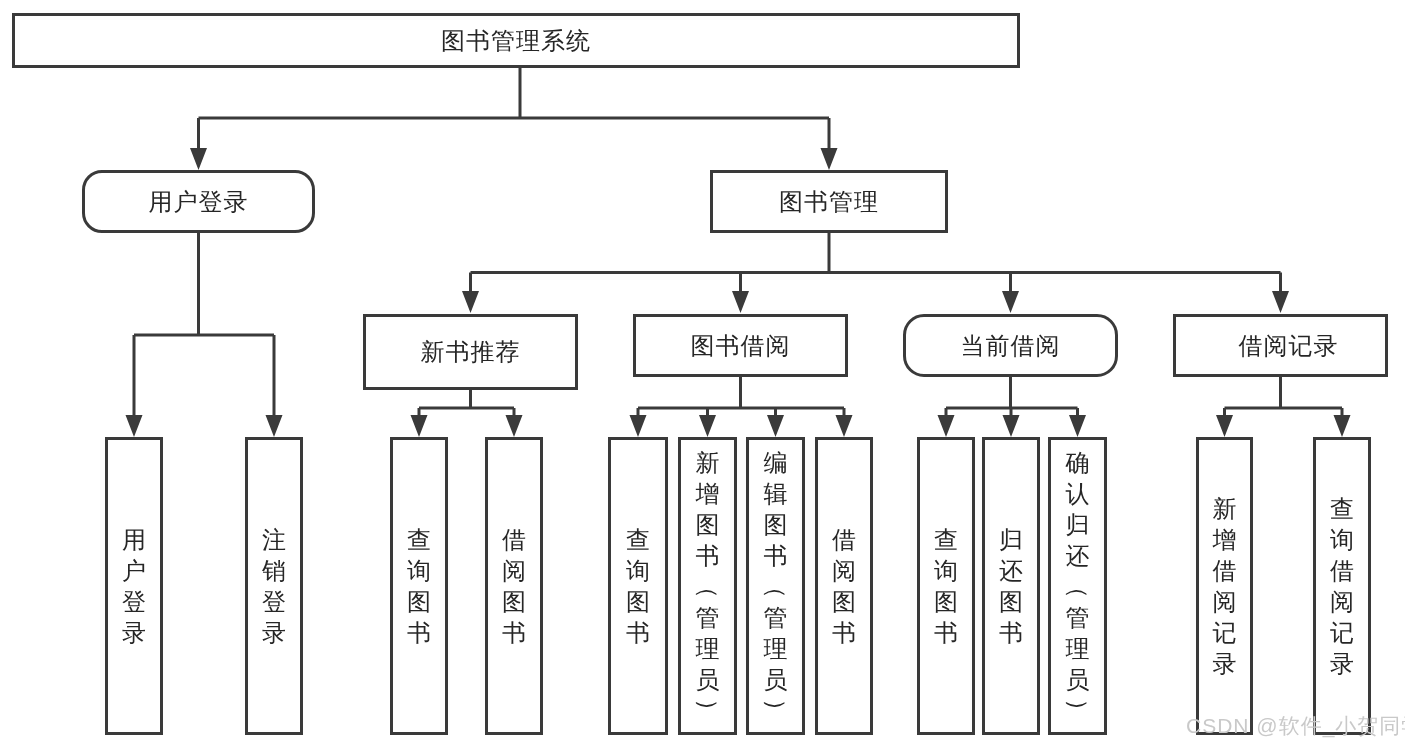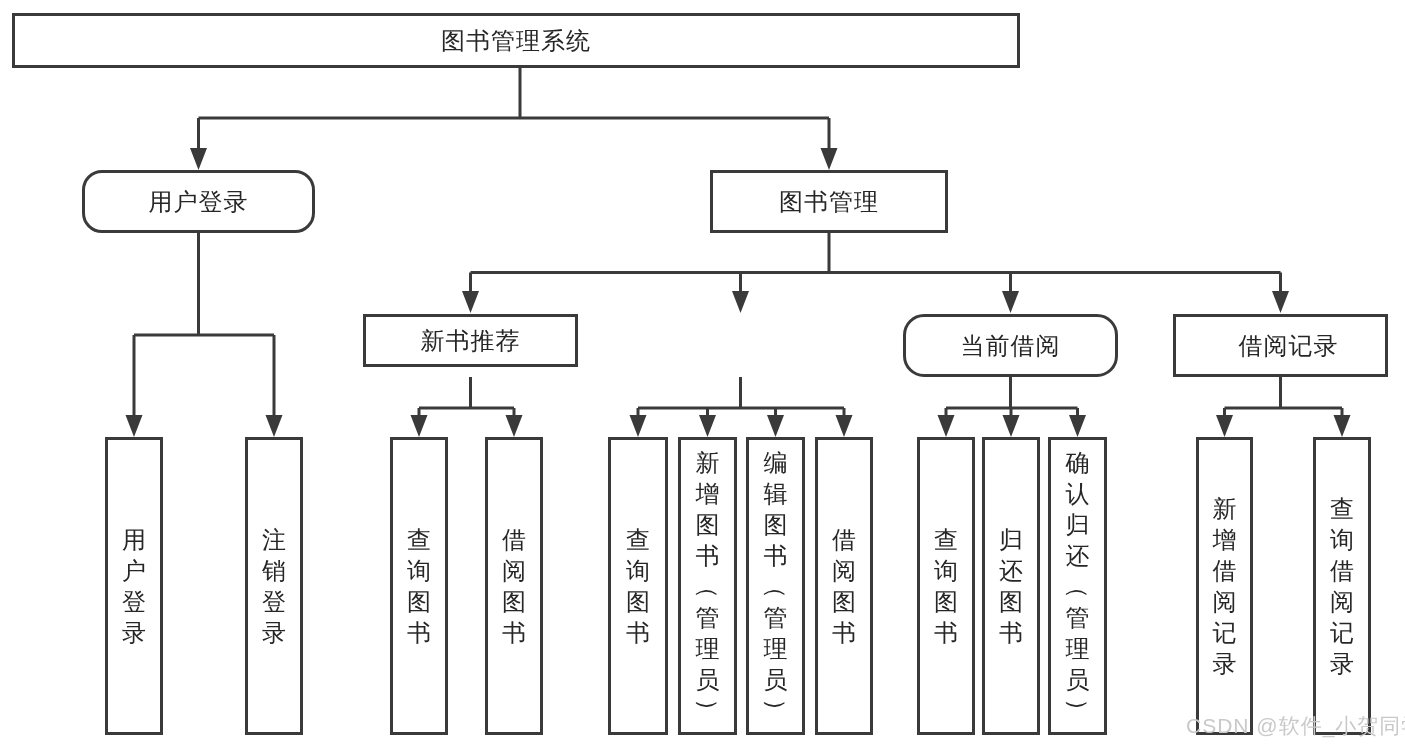--- a/index.html
+++ b/index.html
@@ -63,22 +63,25 @@
     <span>图书管理系统</span>
   </div>
 
   <div class="box h" style="left:82px;top:170px;width:233px;height:63px;border-radius:20px;">
     <span>用户登录</span>
   </div>
   <div class="box h" style="left:710px;top:170px;width:238px;height:63px;">
     <span>图书管理</span>
   </div>
 
-  <div class="box h" style="left:363px;top:314px;width:215px;height:53px;">
+  <div class="box h" style="left:363px;top:314px;width:215px;height:76px;">
     <span>新书推荐</span>
+  </div>
+  <div class="box h" style="left:633px;top:314px;width:215px;height:63px;">
+    <span>图书借阅</span>
   </div>
   <div class="box h" style="left:903px;top:314px;width:215px;height:63px;border-radius:21px;">
     <span>当前借阅</span>
   </div>
   <div class="box h" style="left:1173px;top:314px;width:215px;height:63px;padding-left:16px;">
     <span>借阅记录</span>
   </div>
 
   <div class="box v" style="left:105px;width:58px;">
     <span class="vlabel">

